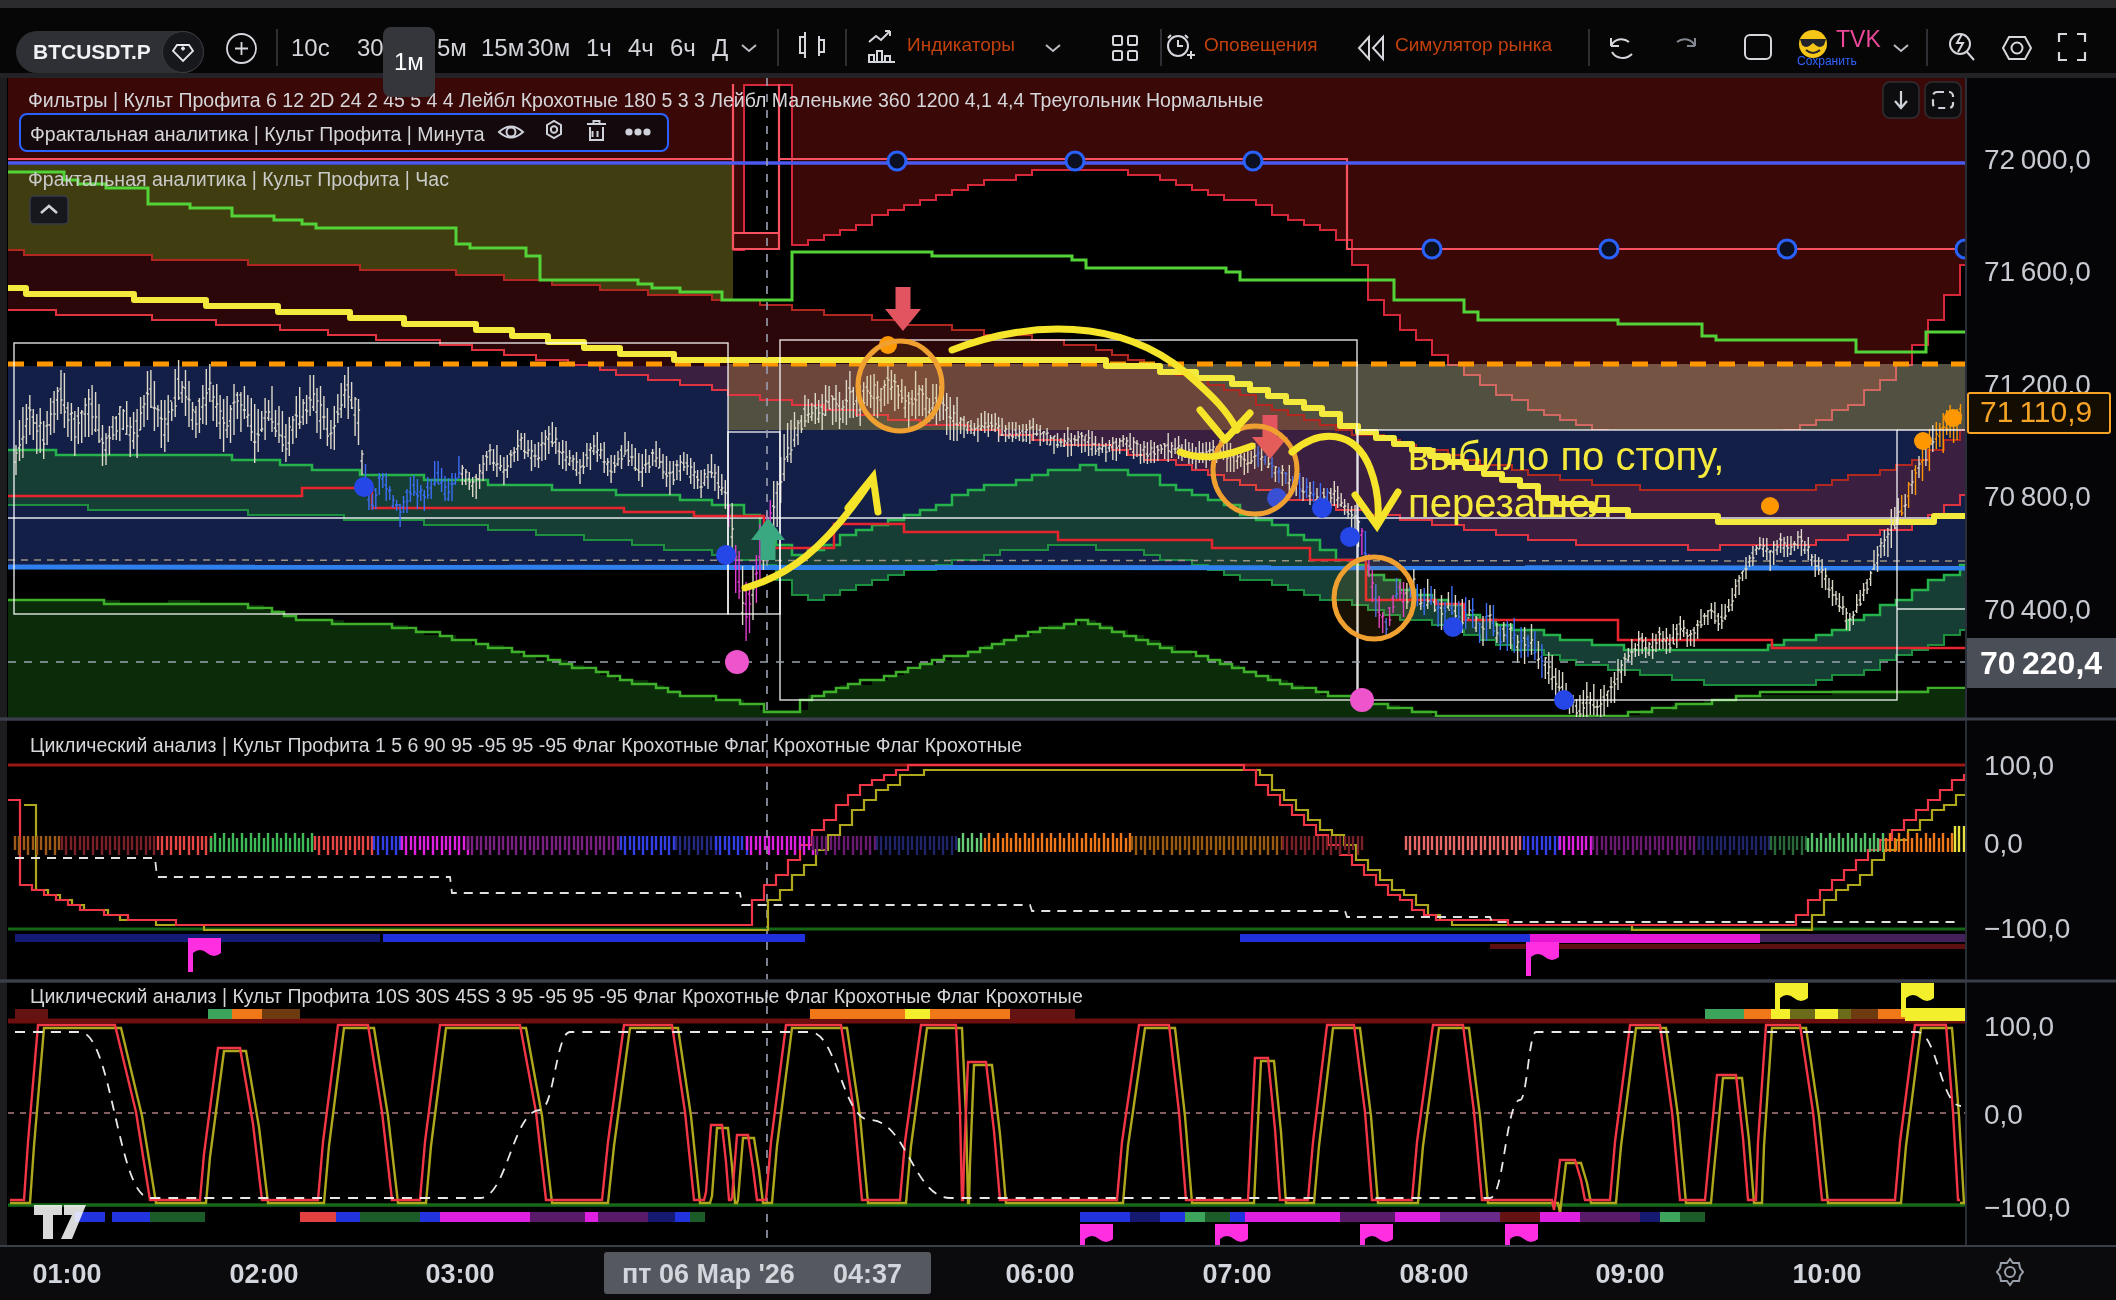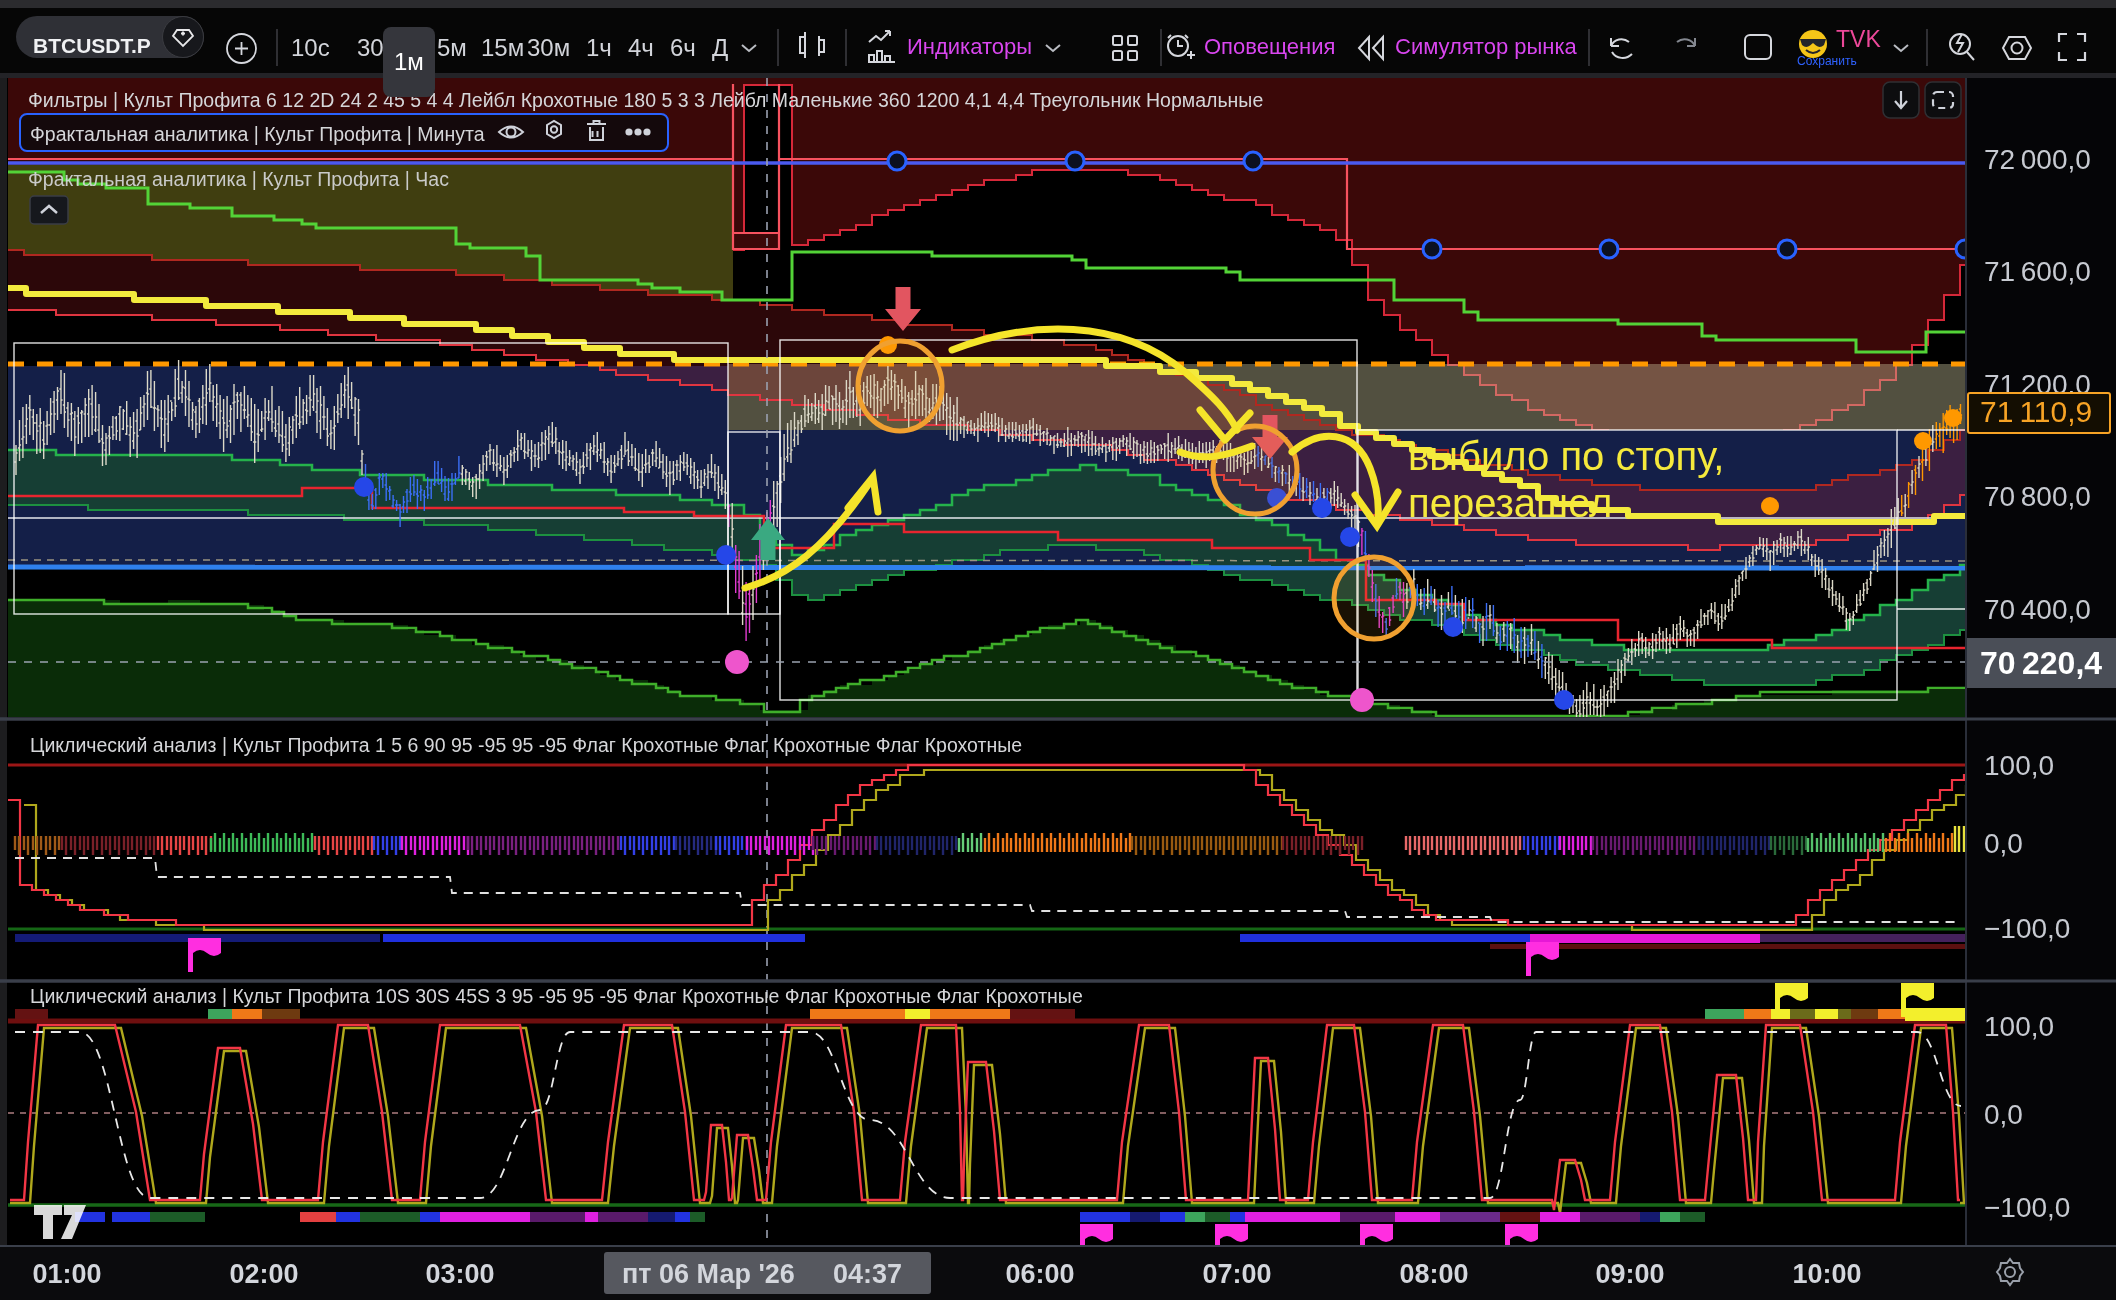--- a/index.html
+++ b/index.html
@@ -1,29 +1,29 @@
 <!DOCTYPE html>
 <html><head><meta charset="utf-8"><style>
 * { margin:0; padding:0; box-sizing:border-box; }
 html,body { width:2116px; height:1300px; background:#000; overflow:hidden;
   font-family:"Liberation Sans", sans-serif; }
 #wrap { position:relative; width:2116px; height:1300px; }
 svg.main { position:absolute; left:0; top:0; }
 #tb { position:absolute; left:0; top:0; width:2116px; height:78px;
   background:#060606; border-top:8px solid #2b2b2e; border-bottom:5px solid #232327; z-index:5; }
 #tb .abs, #tb .pill, #tb .tf, #tb .txt, #tb .vsep, #tb .tvk, #tb .save { position:absolute; }
-.pill { top:8px; height:42px; background:#2f3036; border-radius:22px; display:flex;
-  align-items:flex-end; padding-left:17px; }
+.pill { top:23px; height:42px; background:#2f3036; border-radius:22px; display:flex;
+  align-items:center; padding-left:17px; }
 .sym { color:#f0f1f3; font-size:21px; font-weight:bold; }
 .pillr { width:42px; height:42px; margin-left:11px; background:#17181c; border:1px solid #3a3b40;
   border-radius:50%; display:flex; align-items:center; justify-content:center; }
 .vsep { top:21px; width:2px; height:37px; background:#2f2f33; }
 .tf { color:#d2d4da; font-size:24px; top:26px;text-align:center; }
 .tf.sel { background:#35363c; border-radius:8px; color:#fff; padding:21px 11px; top:19px; margin-left:-14px; }
-.txt { color:#d946ef; font-size:22px; top:26px; }
+.txt { color:#c2410c; font-size:19px; top:26px; }
 .tvk { color:#ec4899; font-size:23px; top:18px; }
 .save { color:#2f62ff; font-size:12px; top:46px; }
 .lg { font-size:19.5px; fill:#d5d6d9; font-family:"Liberation Sans", sans-serif; }
 .sc { font-size:28px; fill:#c7cad1; font-family:"Liberation Sans", sans-serif; }
 .tm { font-size:27px; font-weight:bold; fill:#d3d6dc; font-family:"Liberation Sans", sans-serif; }
 </style></head>
 <body>
 <div id="wrap">
 <svg class="main" width="2116" height="1300" viewBox="0 0 2116 1300">
 <rect x="0" y="0" width="2116" height="1300" fill="#000"></rect>

